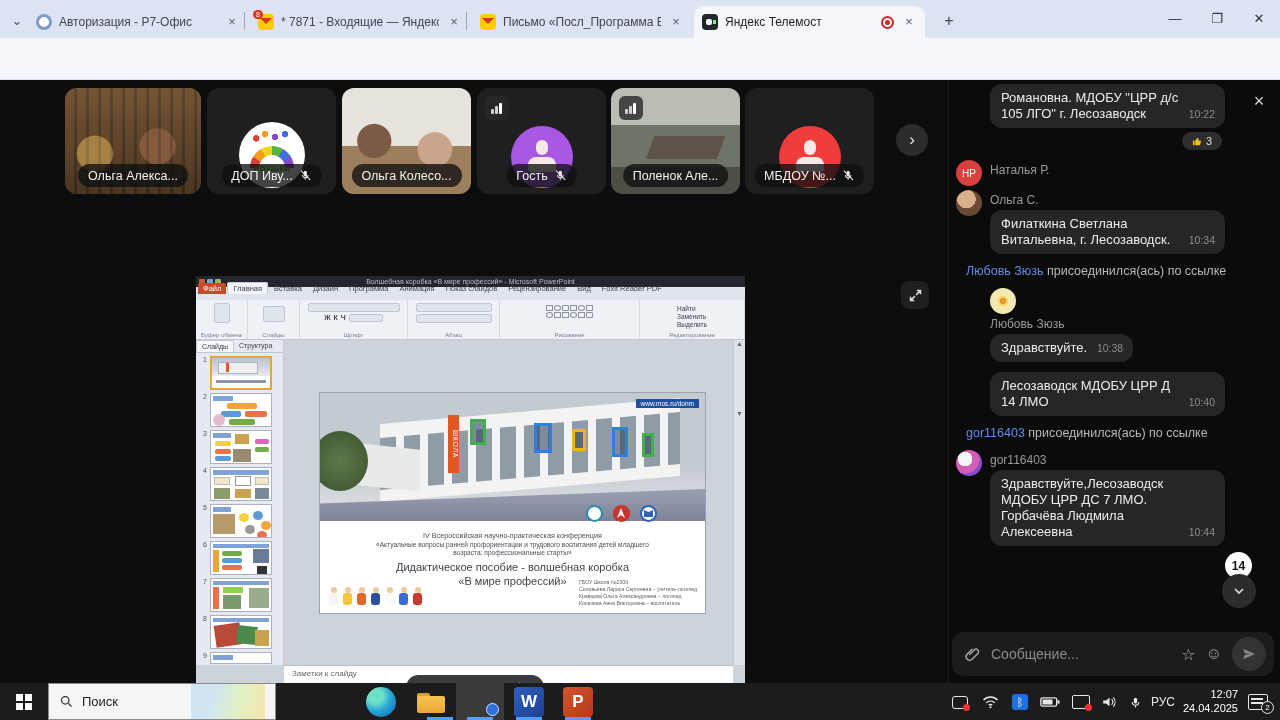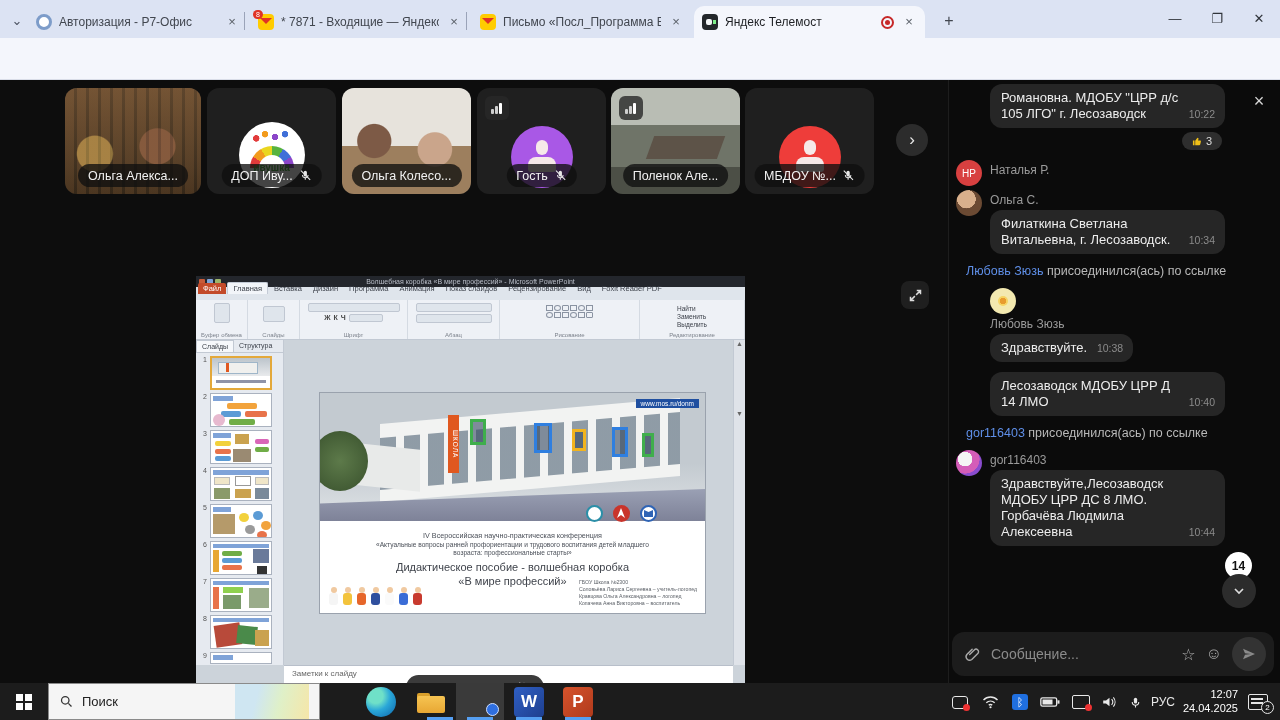--- a/index.html
+++ b/index.html
@@ -233,21 +233,21 @@
   #chatinput .ph { flex:1; color:#8b8b8b; font-size:14px; }
   .inpic { color:#a9a9a9; font-size:16px; }
   .sendcirc { width:34px; height:34px; border-radius:50%; background:#333; display:flex;
     align-items:center; justify-content:center; }
 
   
   #taskbar { left:0; top:683px; width:1280px; height:37px; background:#1c1c1c; }
   #startbtn { left:0; top:683px; width:48px; height:37px; display:flex; align-items:center; justify-content:center; }
   .winlogo { width:16px; height:16px; display:grid; grid-template-columns:7px 7px; grid-gap:2px; }
   .winlogo i { background:#fdfdfd; }
-  #searchbox { left:48px; top:683px; width:272px; height:37px; background:#f5f5f5; border:1px solid #8a8a8a;
+  #searchbox { left:48px; top:683px; width:228px; height:37px; background:#f5f5f5; border:1px solid #8a8a8a;
     display:flex; align-items:center; gap:8px; padding:0 10px; }
   #searchbox .ph { color:#222; font-size:13px; flex:1; }
   #searchdecor { width:74px; height:35px; background:linear-gradient(105deg,#cfe6f2 0 30%,#dff0c8 60%,#f6e6a8),
     radial-gradient(circle at 70% 70%,#f2c43c 0 4px,transparent 5px); }
   .tbicon { top:687px; width:30px; height:30px; }
   .tbslot { left:456px; top:683px; width:48px; height:37px; background:#3a3a3a; }
   .runline { top:717px; height:3px; width:26px; background:#559ff2; }
   .edge { border-radius:50%; background:radial-gradient(circle at 32% 30%,#6fe0c8 0 25%,#2aa7d8 50%,#0b62a8); }
   .folder { position:relative; }
   .folder:before { content:""; position:absolute; left:1px; top:6px; width:13px; height:6px; border-radius:2px; background:#d99f2b; }
@@ -743,21 +743,21 @@
         <span class="btime">10:40</span></div>
     </div>
 
     <div class="sysrow">
       <span class="sysname">gor116403</span> <span>присоединился(ась) по ссылке</span>
     </div>
 
     <div class="grp">
       <div class="gav av-gor"></div>
       <div class="gname">gor116403</div>
-      <div class="bubble"><span>Здравствуйте,Лесозаводск МДОБУ ЦРР ДС 8 ЛМО. Горбачёва Людмила Алексеевна</span>
+      <div class="bubble"><span>Здравствуйте,Лесозаводск МДОБУ ЦРР ДС 7 ЛМО. Горбачёва Людмила Алексеевна</span>
         <span class="btime">10:44</span></div>
     </div>
 
   </div>
 
   <div class="abs" id="scrollwidget">
     <div class="badge14">14</div>
     <div class="scrolldown">
       <svg width="16" height="16" viewBox="0 0 24 24">
           <path fill="none" stroke="#ddd" stroke-width="2.5" d="M6 9l6 6 6-6"></path>

